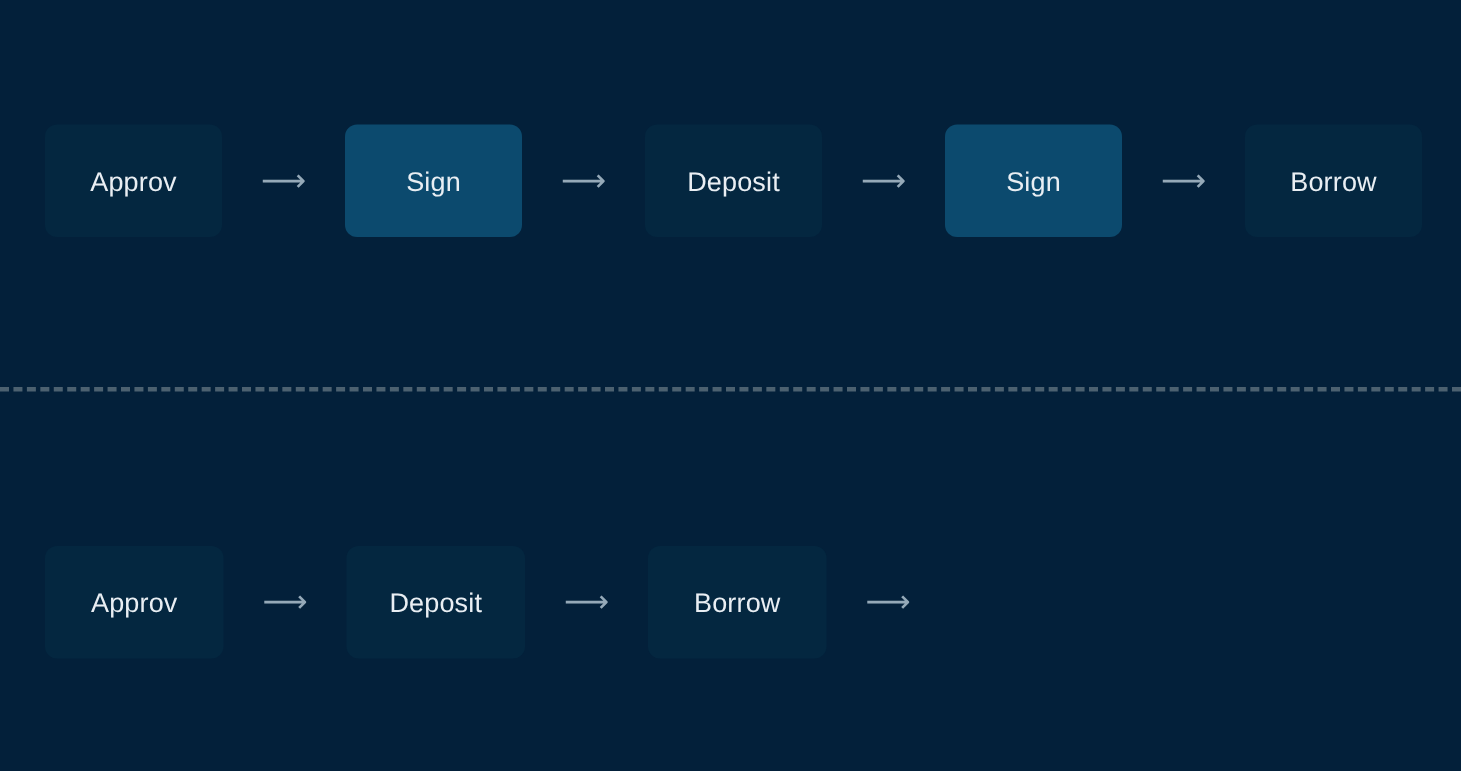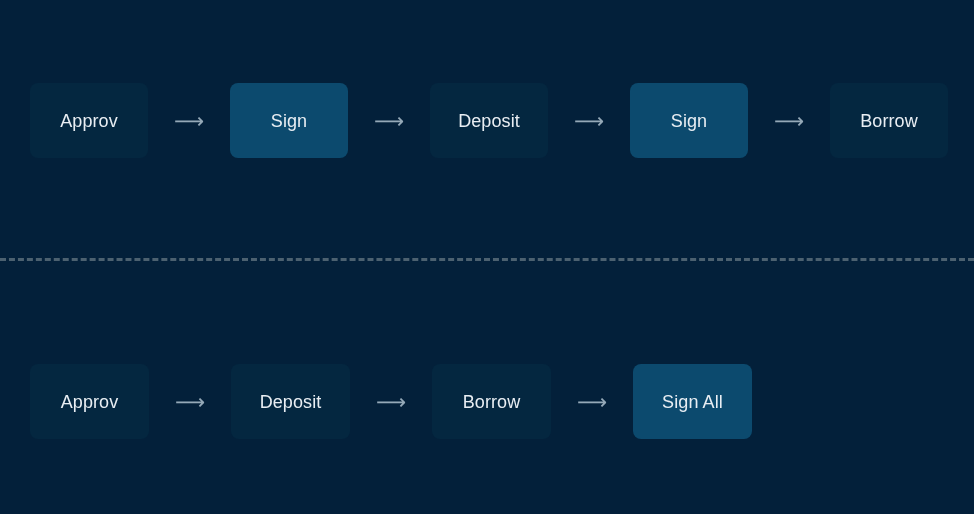--- a/index.html
+++ b/index.html
@@ -130,19 +130,16 @@
     <div class="step-box">
       <span>Deposit</span>
     </div>
     <div class="arrow">⟶</div>
 
     <div class="step-box">
       <span>Borrow</span>
     </div>
     <div class="arrow">⟶</div>
 
-    <div class="step-box highlight">
-      <span>Sign All</span>
-    </div>
 
   </div>
 
 </div>
 
 </body></html>

